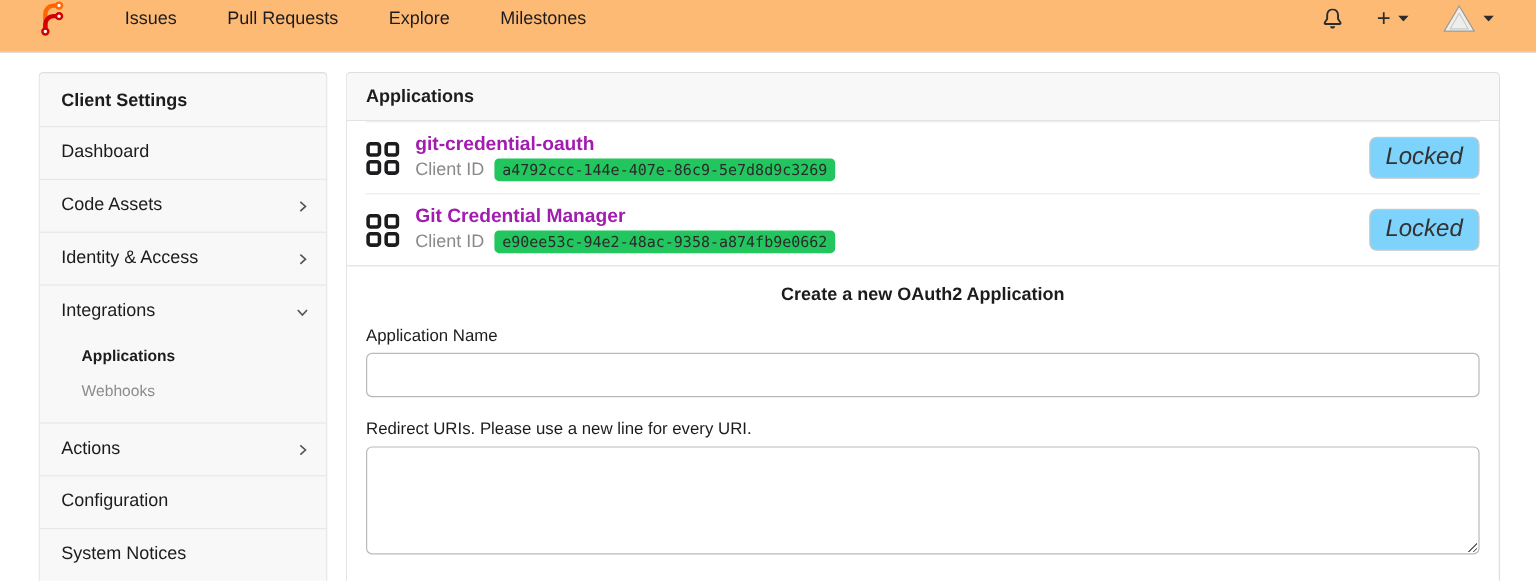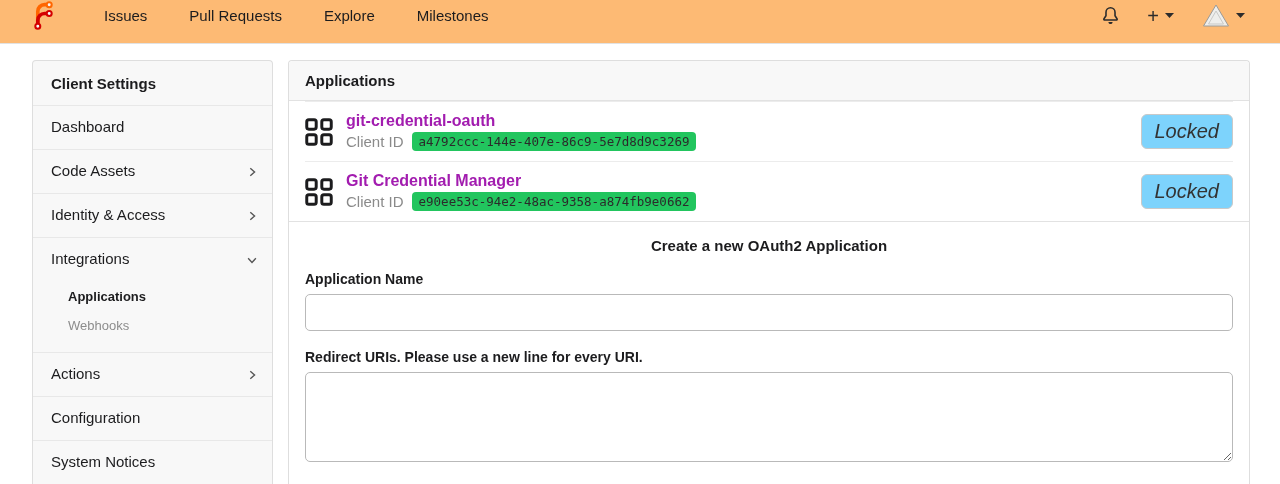--- a/index.html
+++ b/index.html
@@ -52,21 +52,21 @@
   .app-cid-line { display:flex; align-items:center; gap:8px; }
   .cid-label { font-size:15px; color:#8a8a8a; }
   .cid-badge { font-family:"DejaVu Sans Mono","Liberation Mono",monospace; font-size:12.5px;
     background:#22c55e; color:#2b2b2b; padding:2px 7px; border-radius:4px; }
   .locked-btn { margin-left:auto; font-size:20px; color:#333; background:#7dd3fc;
     border:1px solid #c9c9c9; border-radius:6px; padding:5px 13px; cursor:pointer;
     font-family:inherit;font-style:italic; }
 
   .create-seg { border-top:1px solid #e2e2e2; padding:13px 16px 20px 16px; }
   .create-title { font-size:15px; font-weight:700; margin:2px 0 17px 0;text-align:center; }
-  .field-label { font-size:14px; font-weight:700; margin-bottom:7px; }
+  .field-label { font-size:14px; font-weight:400; margin-bottom:7px; }
   .text-input { width:100%; height:37px; border:1px solid #b9b9b9; border-radius:5px;
     font-size:15px; padding:0 10px; font-family:inherit; background:#fff; outline:none; }
   .field-gap { margin-top:18px; }
   .text-area { width:100%; height:90px; border:1px solid #b9b9b9; border-radius:5px;
     font-size:15px; padding:8px 10px; font-family:inherit; background:#fff; outline:none;
     resize:vertical; }
 </style>
 </head>
 <body>
 

